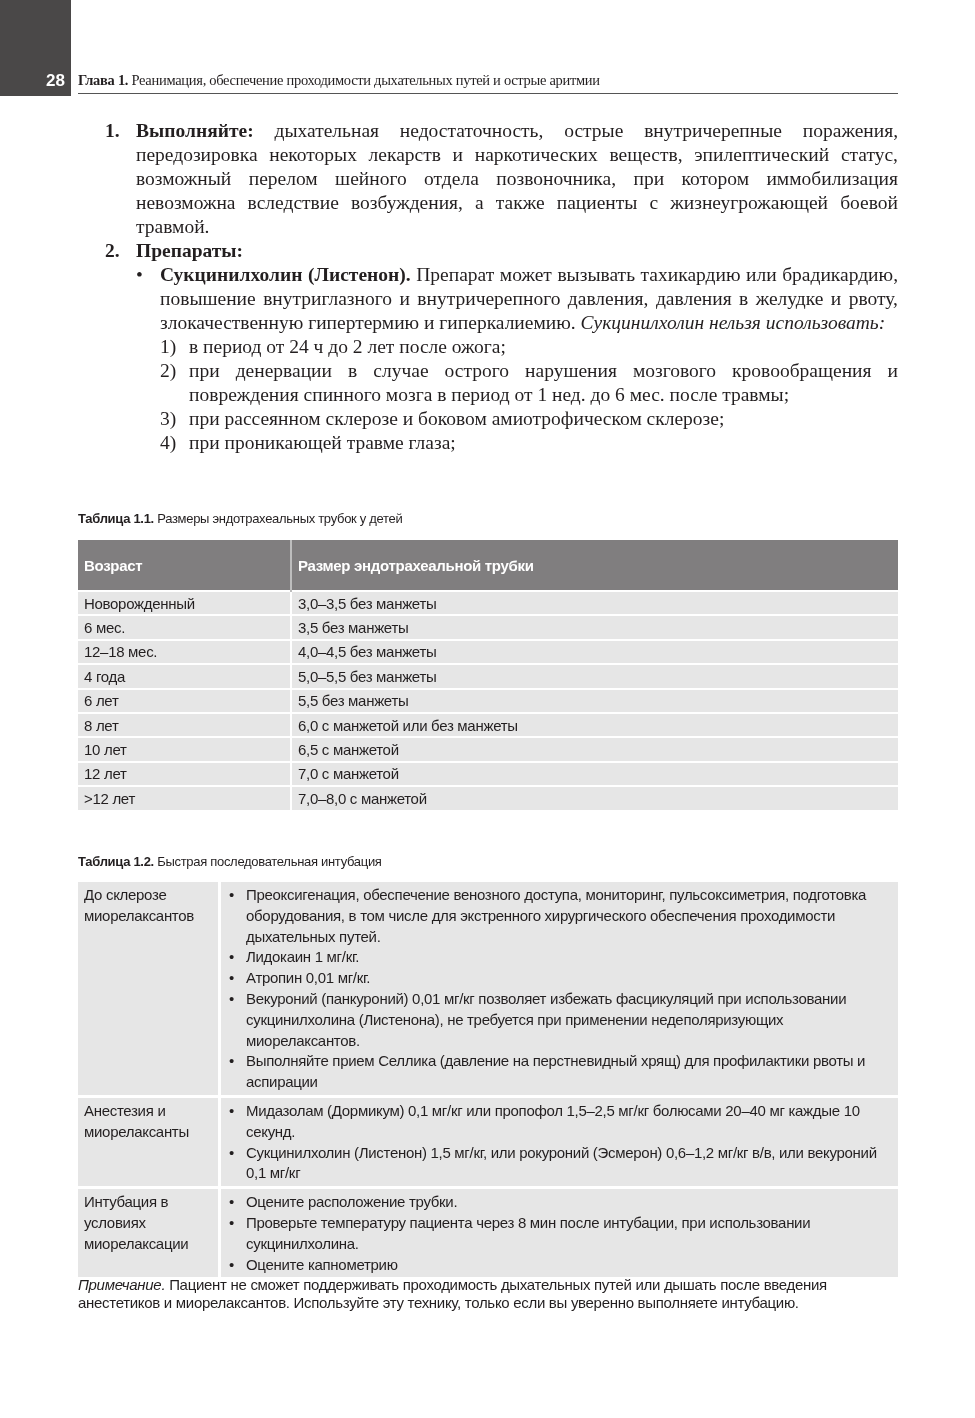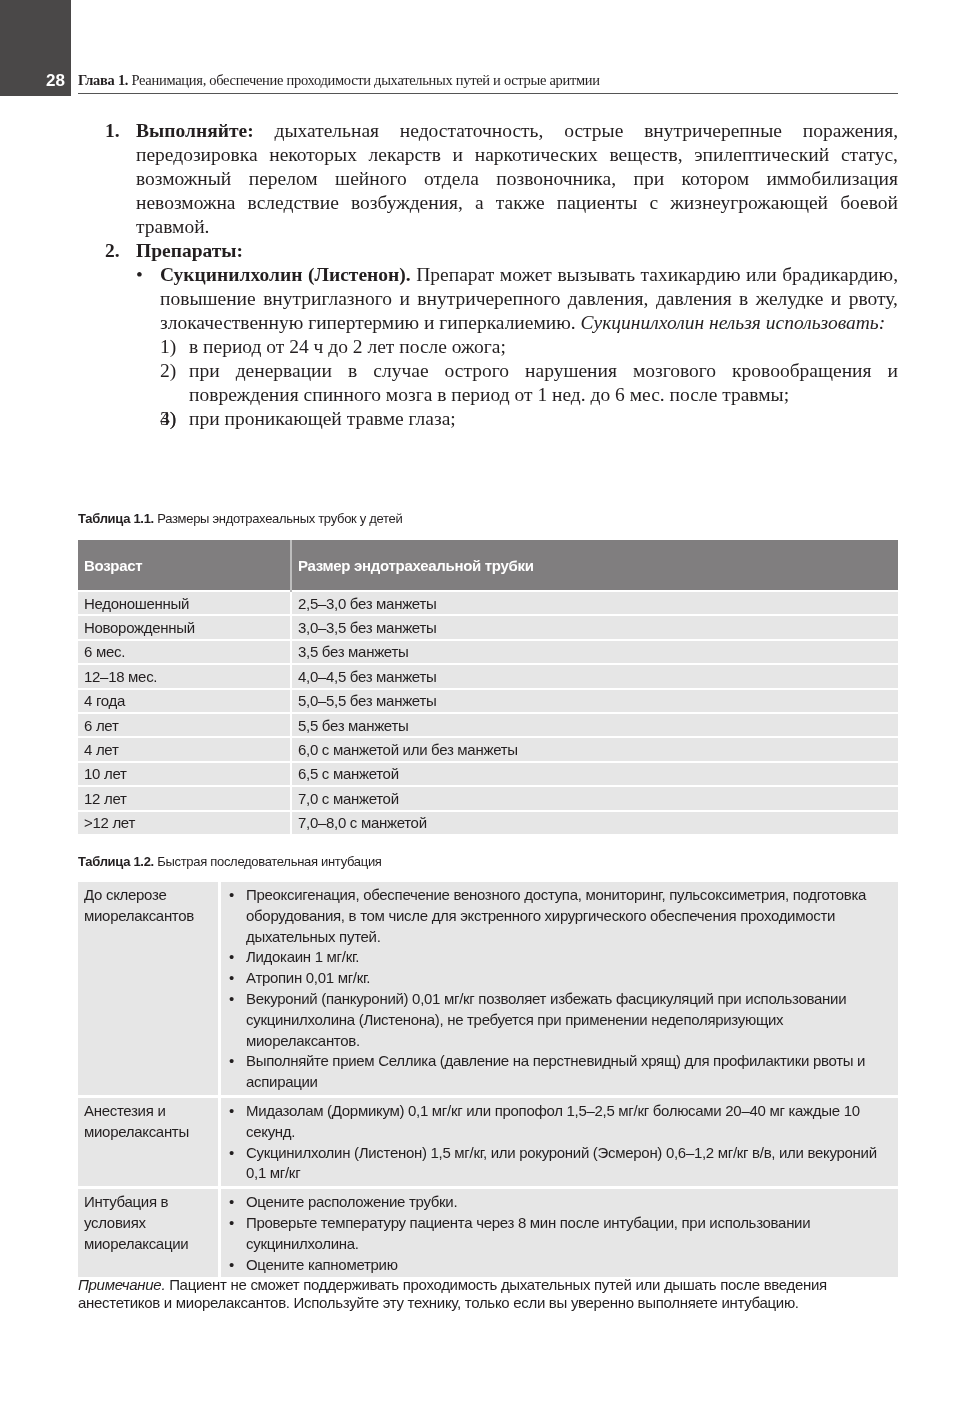--- a/index.html
+++ b/index.html
@@ -74,20 +74,21 @@
     <div class="subitem">
       <span class="subnum">1)</span>
       <span>в период от 24 ч до 2 лет после ожога;</span>
     </div>
     <div class="subitem">
       <span class="subnum">2)</span>
       <span>при денервации в случае острого нарушения мозгового кровообращения и повреждения спинного мозга в период от 1 нед. до 6 мес. после травмы;</span>
     </div>
     <div class="subitem">
       <span class="subnum">3)</span>
+      <span>при рассеянном склерозе и боковом амиотрофическом склерозе;</span>
     </div>
     <div class="subitem">
       <span class="subnum">4)</span>
       <span>при проникающей травме глаза;</span>
     </div>
   </div>
 </div>
 
 <div class="caption" style="top:511px;">
   <b>Таблица 1.1.</b>
@@ -95,45 +96,41 @@
 </div>
 <table class="t1">
   <thead>
     <tr>
       <th>Возраст</th>
       <th>Размер эндотрахеальной трубки</th>
     </tr>
   </thead>
   <tbody id="t1-body">
       <tr>
-        <td class="c1">Недоношенный</td>
-        <td class="c2">2,5–3,0 без манжеты</td>
-      </tr>
-      <tr>
         <td class="c1">Новорожденный</td>
         <td class="c2">3,0–3,5 без манжеты</td>
       </tr>
       <tr>
         <td class="c1">6 мес.</td>
         <td class="c2">3,5 без манжеты</td>
       </tr>
       <tr>
         <td class="c1">12–18 мес.</td>
         <td class="c2">4,0–4,5 без манжеты</td>
       </tr>
       <tr>
         <td class="c1">4 года</td>
         <td class="c2">5,0–5,5 без манжеты</td>
       </tr>
       <tr>
         <td class="c1">6 лет</td>
         <td class="c2">5,5 без манжеты</td>
       </tr>
       <tr>
-        <td class="c1">4 лет</td>
+        <td class="c1">8 лет</td>
         <td class="c2">6,0 с манжетой или без манжеты</td>
       </tr>
       <tr>
         <td class="c1">10 лет</td>
         <td class="c2">6,5 с манжетой</td>
       </tr>
       <tr>
         <td class="c1">12 лет</td>
         <td class="c2">7,0 с манжетой</td>
       </tr>

